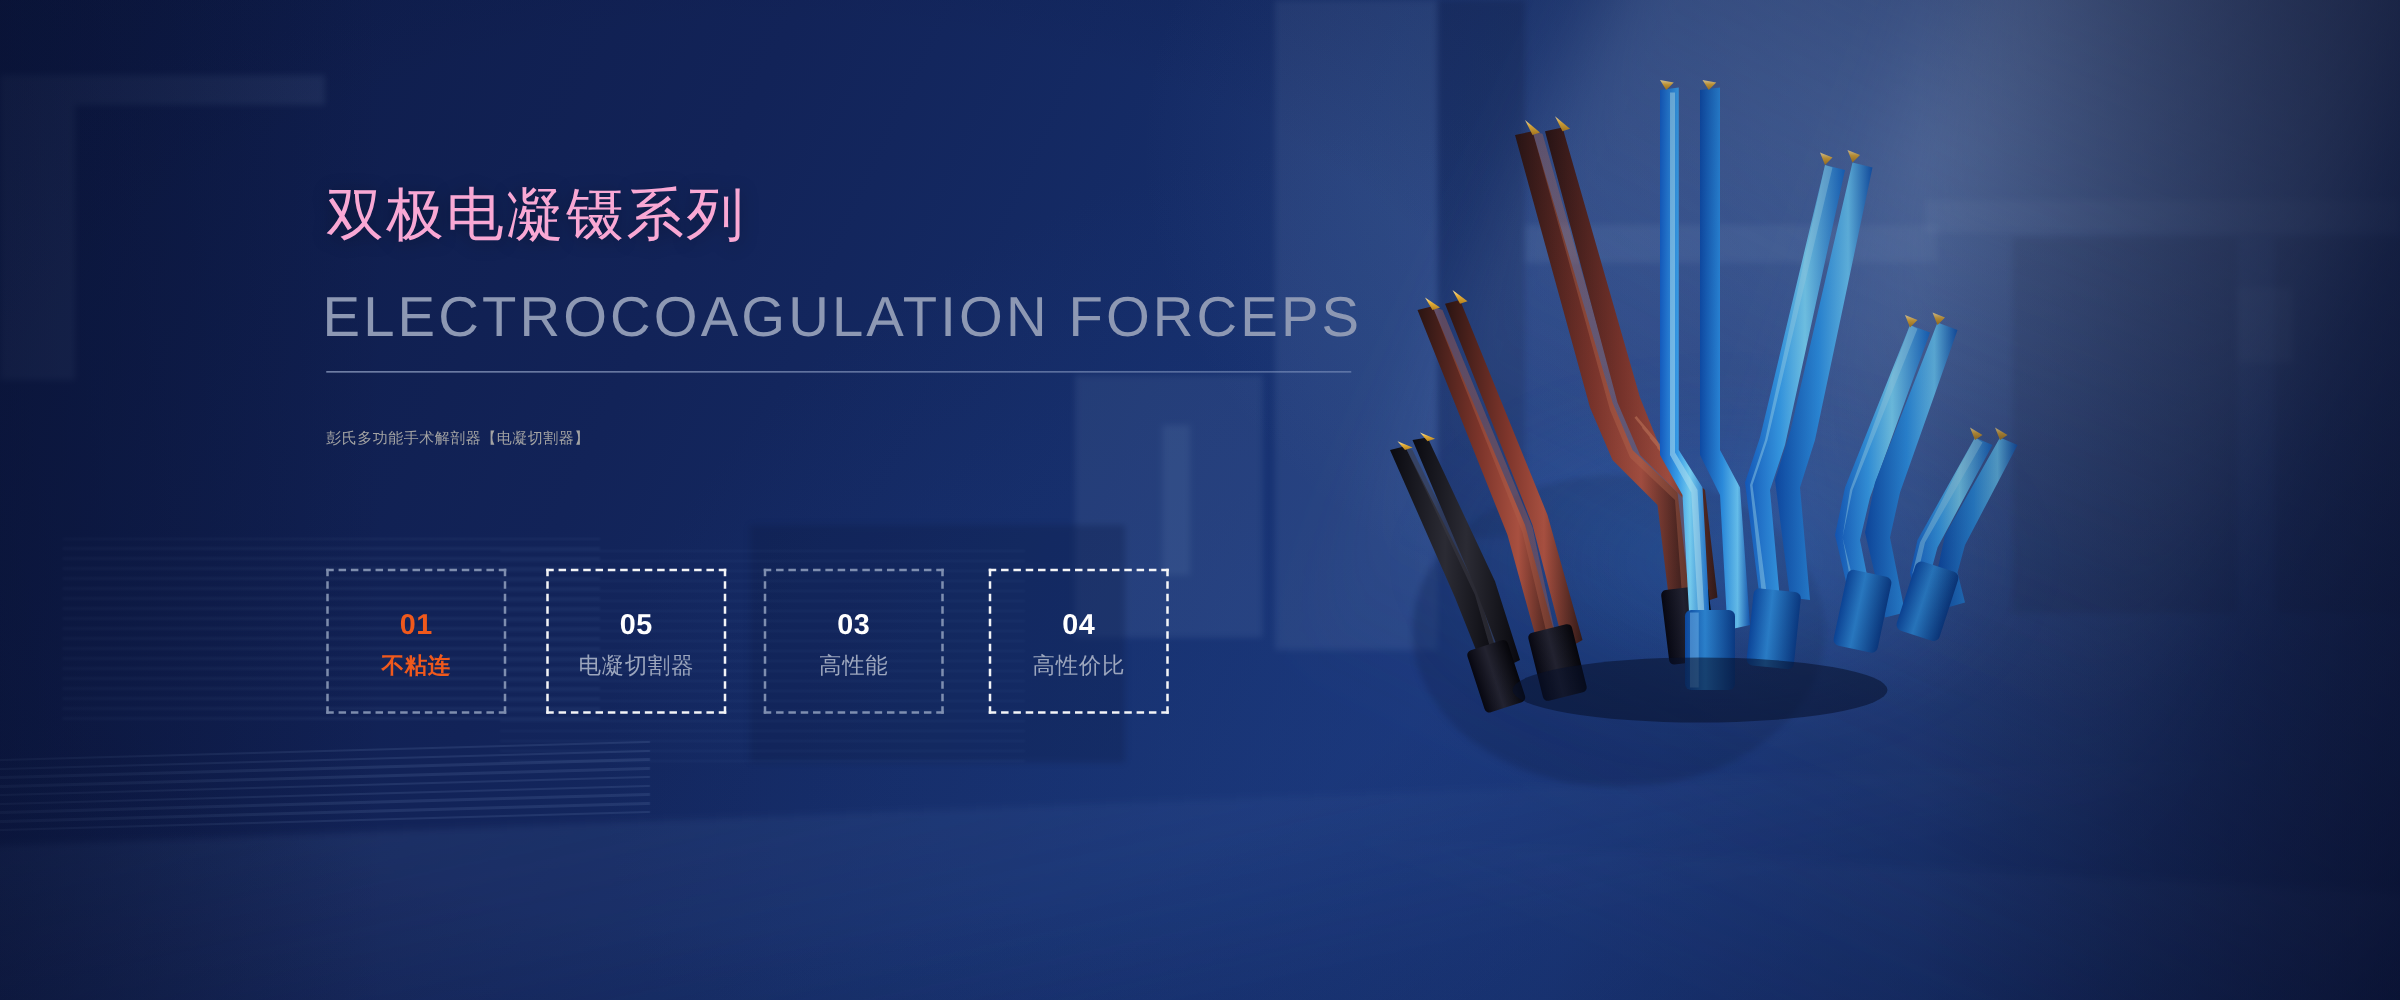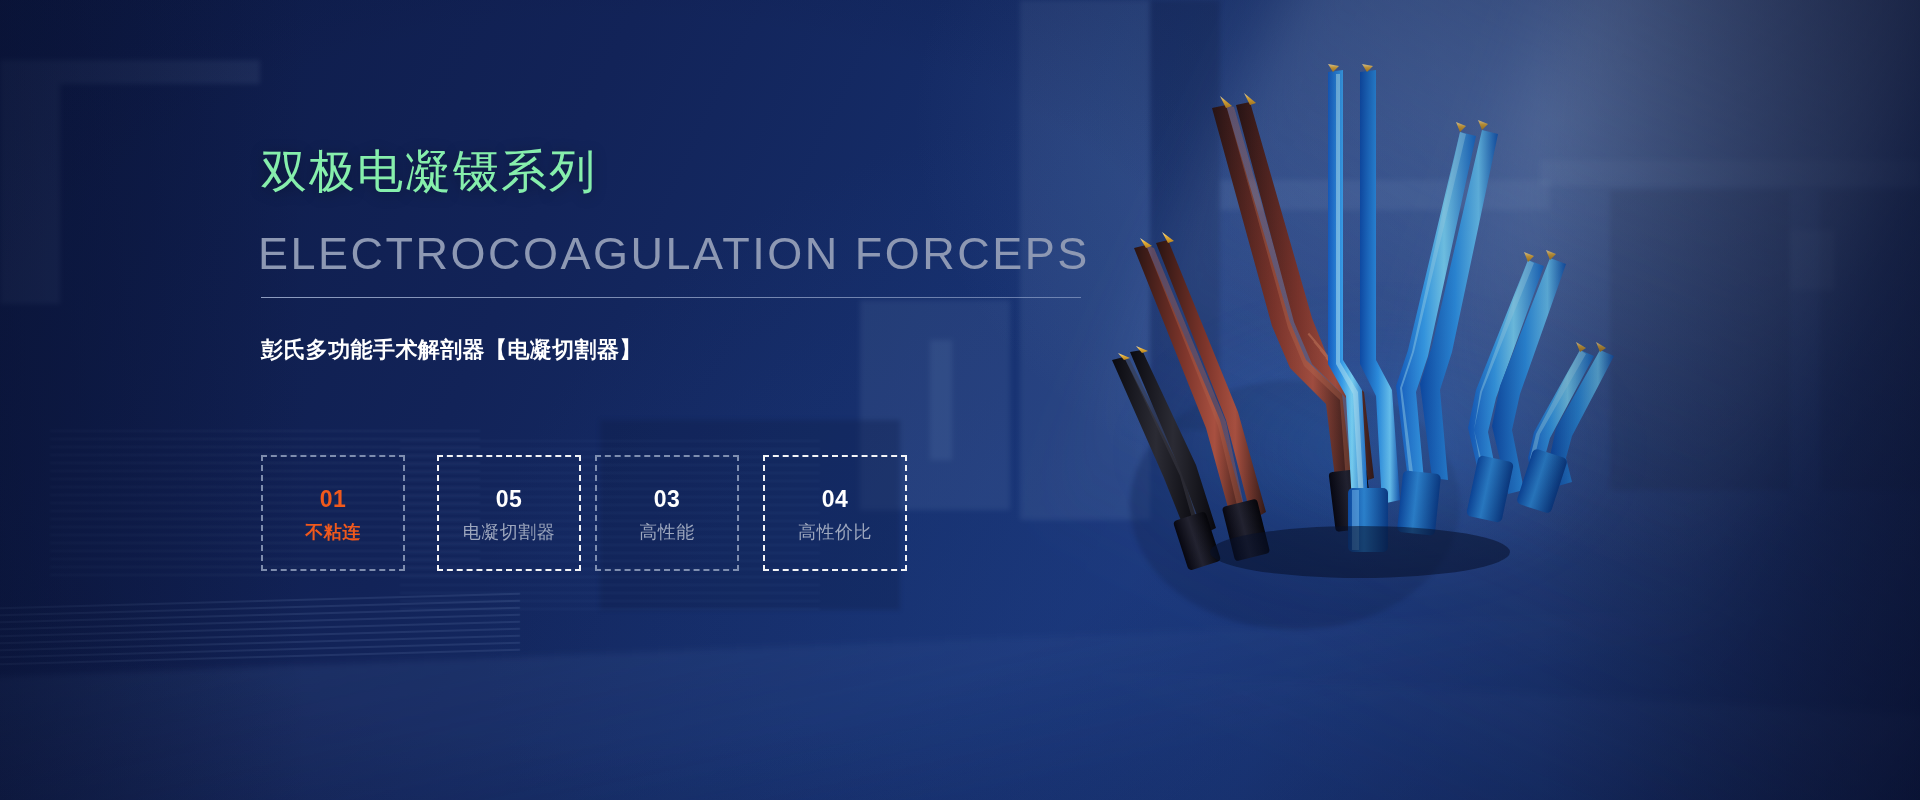--- a/index.html
+++ b/index.html
@@ -64,36 +64,36 @@
       radial-gradient(ellipse 1500px 900px at 620px 380px, rgba(10,20,58,0) 40%, rgba(7,14,44,.55) 100%),
       linear-gradient(to right,rgba(8,16,48,.55) 0%,rgba(8,16,48,0) 16%,rgba(8,16,48,0) 80%,rgba(7,14,42,.58) 100%);
   }
 
   
   .content{position:absolute;left:261px;top:0;width:840px;height:800px;}
 
   .title-cn{
     position:absolute;left:0;top:143px;
     font-size:46px;line-height:56px;letter-spacing:2px;
-    color:#86efac;font-weight:400;white-space:nowrap;
+    color:#f9a8d4;font-weight:400;white-space:nowrap;
     text-shadow:0 2px 14px rgba(0,0,0,.35);
   }
   .title-en{
     position:absolute;left:-3px;top:227px;
     font-size:45px;line-height:54px;letter-spacing:2.5px;
     color:#8d98b3;font-weight:400;white-space:nowrap;
   }
   .rule{
     position:absolute;left:0;top:297px;width:820px;height:1px;
     background:linear-gradient(to right,rgba(190,205,235,.72),rgba(190,205,235,.55) 70%,rgba(190,205,235,.45));
   }
   .subtitle{
     position:absolute;left:0;top:337px;
-    font-size:22px;line-height:26px;letter-spacing:.4px;
-    color:#ffffff;font-weight:700;white-space:nowrap;
+    font-size:12px;line-height:26px;letter-spacing:.4px;
+    color:#a3a3a3;font-weight:400;white-space:nowrap;
   }
 
   
   .features{position:absolute;left:0;top:455px;height:118px;}
   .feat{
     position:absolute;top:0;width:144px;height:116px;
     box-sizing:border-box;
     display:flex;flex-direction:column;align-items:center;justify-content:center;
     border:2px dashed rgba(168,182,208,.72);
   }
@@ -283,25 +283,25 @@
       <div class="feat active" style="left:0px;">
         <span class="num">01</span>
         <span class="lbl">不粘连</span>
       </div>
 
       <div class="feat bright" style="left:176px;">
         <span class="num">05</span>
         <span class="lbl">电凝切割器</span>
       </div>
 
-      <div class="feat" style="left:334px;">
+      <div class="feat" style="left:350px;">
         <span class="num">03</span>
         <span class="lbl">高性能</span>
       </div>
 
-      <div class="feat bright" style="left:502px;">
+      <div class="feat bright" style="left:530px;">
         <span class="num">04</span>
         <span class="lbl">高性价比</span>
       </div>
 
     </div>
   </div>
 </div>
 
 </body></html>

